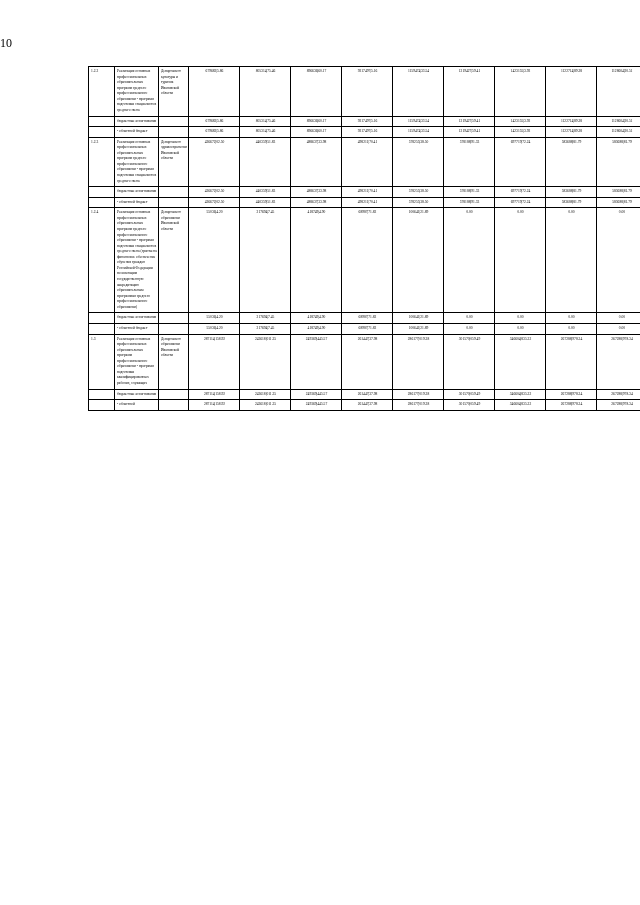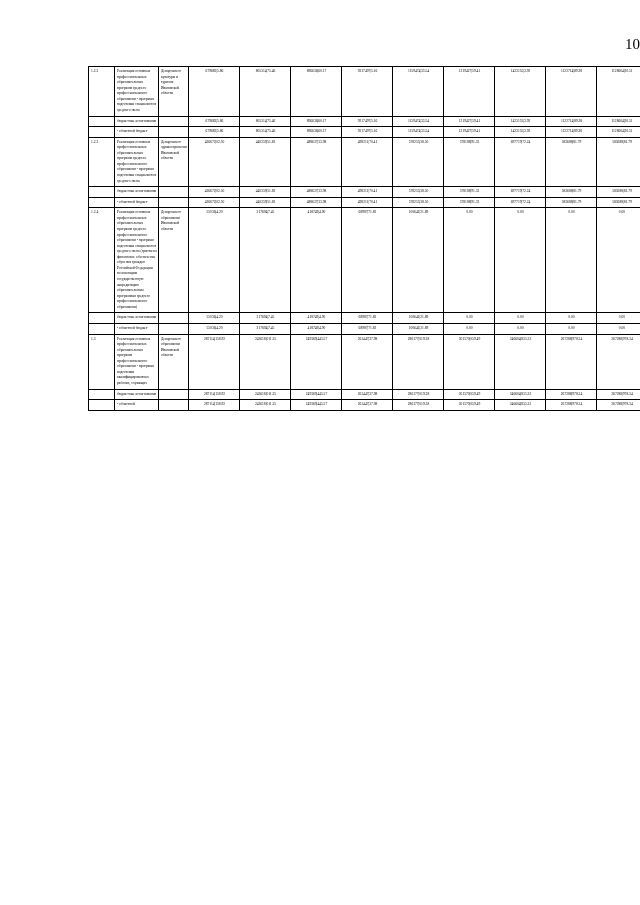--- a/index.html
+++ b/index.html
@@ -3,22 +3,22 @@
 <meta charset="utf-8">
 <style>
   html,body{margin:0;padding:0;background:#8a8a8a;}
   .page{
     width:640px;height:905px;background:#ffffff;position:relative;
     font-family:"Liberation Serif", serif;color:#000;
     box-sizing:border-box;
     overflow:hidden;
   }
   .page-number{
-    position:absolute;top:36px;left:0;width:640px;text-align:right;
-    font-size:15px;font-family:"Liberation Serif", serif;
+    position:absolute;top:36px;left:0;width:640px;text-align:left;
+    font-size:12px;font-family:"Liberation Serif", serif;
   }
   .table-wrap{
     position:absolute;left:88px;top:66px;width:466px;
   }
   table.doc{
     border-collapse:collapse;width:466px;table-layout:fixed;
   }
   table.doc td{
     border:0.6px solid #000;
     vertical-align:top;

